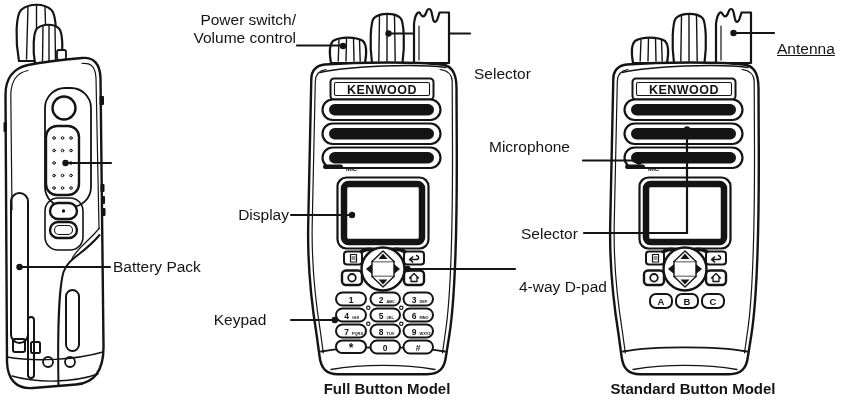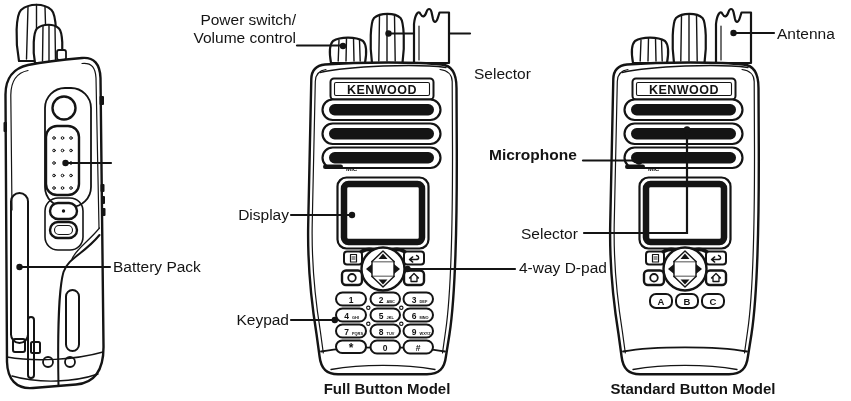--- a/index.html
+++ b/index.html
@@ -258,24 +258,24 @@
     <path d="M584,233 H687 V130"></path>
         <circle class="ink" cx="687" cy="129.5" r="3.2"></circle>
   </g>
 </svg>
 
 <div class="cl r" style="left:140px;top:11px;width:156px;">
   <span>Power switch/</span><br>
   <span>Volume control</span>
 </div>
 <div class="cl" style="left:474px;top:26px;margin-top:39px;">Selector</div>
-<div class="cl" style="left:777px;top:25px;">Antenna</div>
+<div class="cl" style="left:777px;top:40px;text-decoration:underline;">Antenna</div>
 <div class="cl" style="left:113px;top:258px;">Battery Pack</div>
 <div class="cl r" style="left:191px;top:206px;width:98px;">Display</div>
-<div class="cl r" style="left:191px;top:311px;width:98px;">Keypad</div>
-<div class="cl" style="left:519px;top:259px;text-align:right;">4-way D-pad</div>
-<div class="cl" style="left:489px;top:146px;font-weight:bold;">Microphone</div>
+<div class="cl r" style="left:191px;top:311px;width:98px;text-align:center;">Keypad</div>
+<div class="cl" style="left:519px;top:278px;text-align:right;">4-way D-pad</div>
+<div class="cl" style="left:489px;top:138px;">Microphone</div>
 <div class="cl" style="left:521px;top:225px;">Selector</div>
 
 <div class="cap" style="left:307px;top:380px;width:160px;">Full Button Model</div>
 <div class="cap" style="left:598px;top:380px;width:190px;">Standard Button Model</div>
 
 </div>
 
 </body></html>

